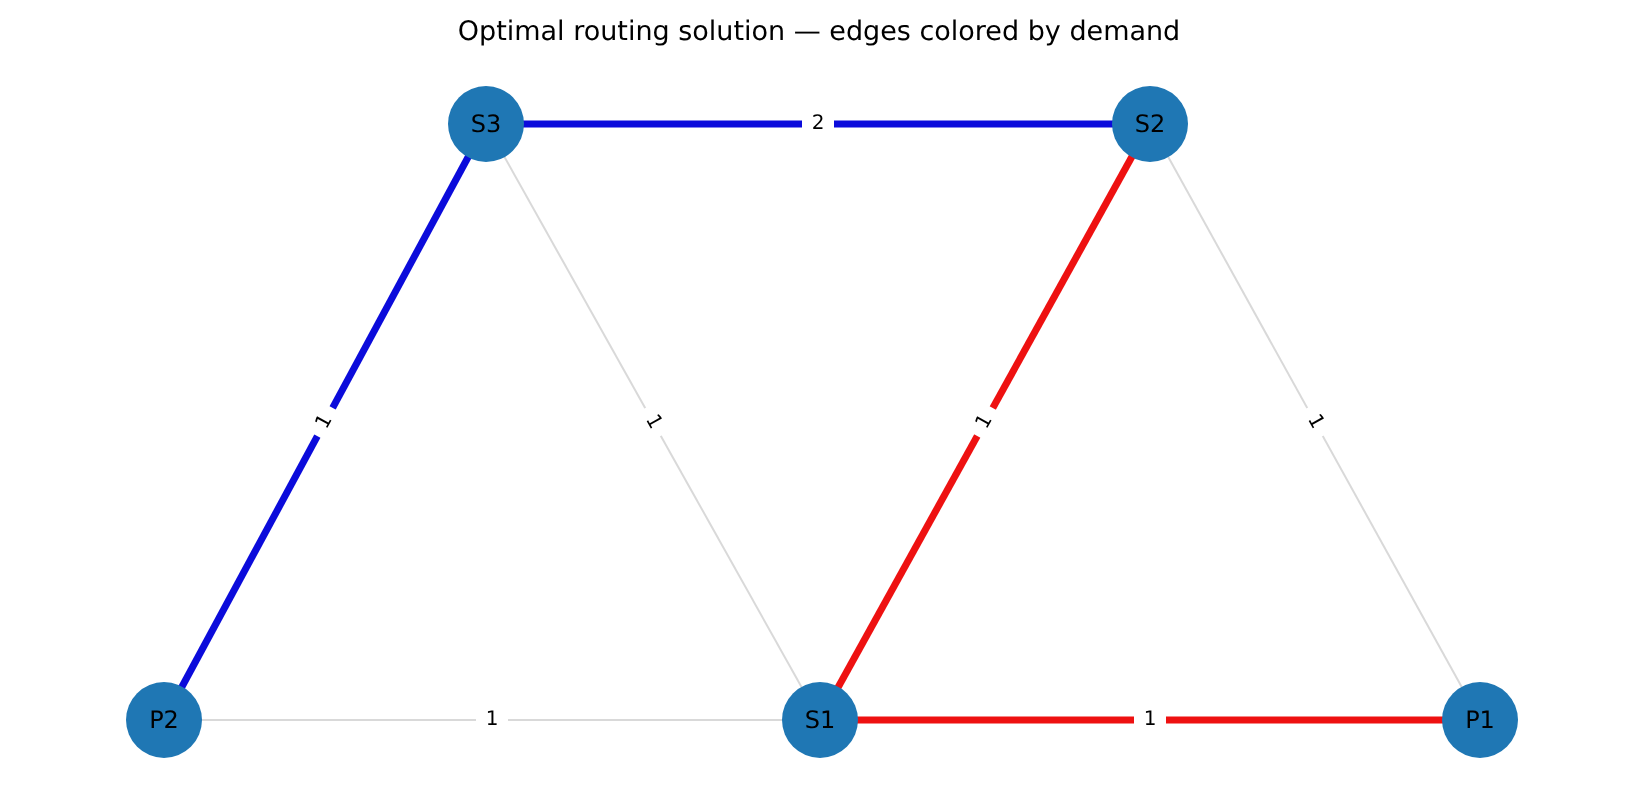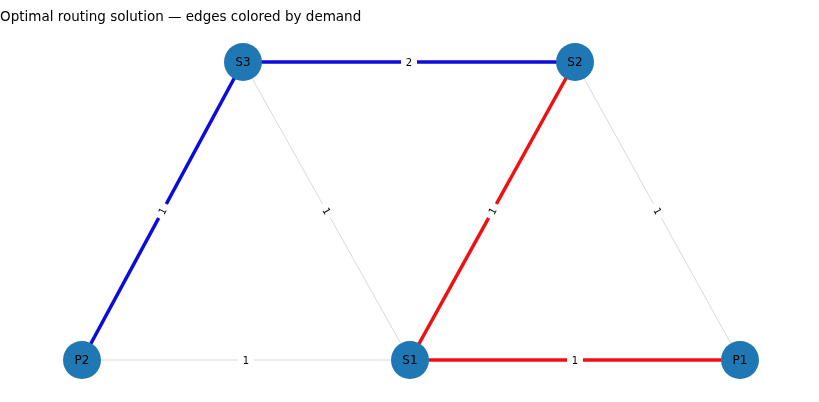--- a/index.html
+++ b/index.html
@@ -13,21 +13,21 @@
     width: 819px;
     height: 402px;
     background: #ffffff;
     overflow: hidden;
   }
   .chart-title {
     position: absolute;
     top: 8px;
     left: 0;
     width: 100%;
-    text-align: left;
+    text-align: center;
     font-size: 13.5px;
     color: #000000;
     z-index: 2;
   }
   svg.graph {
     position: absolute;
     top: 0;
     left: 0;
   }
   svg text {

